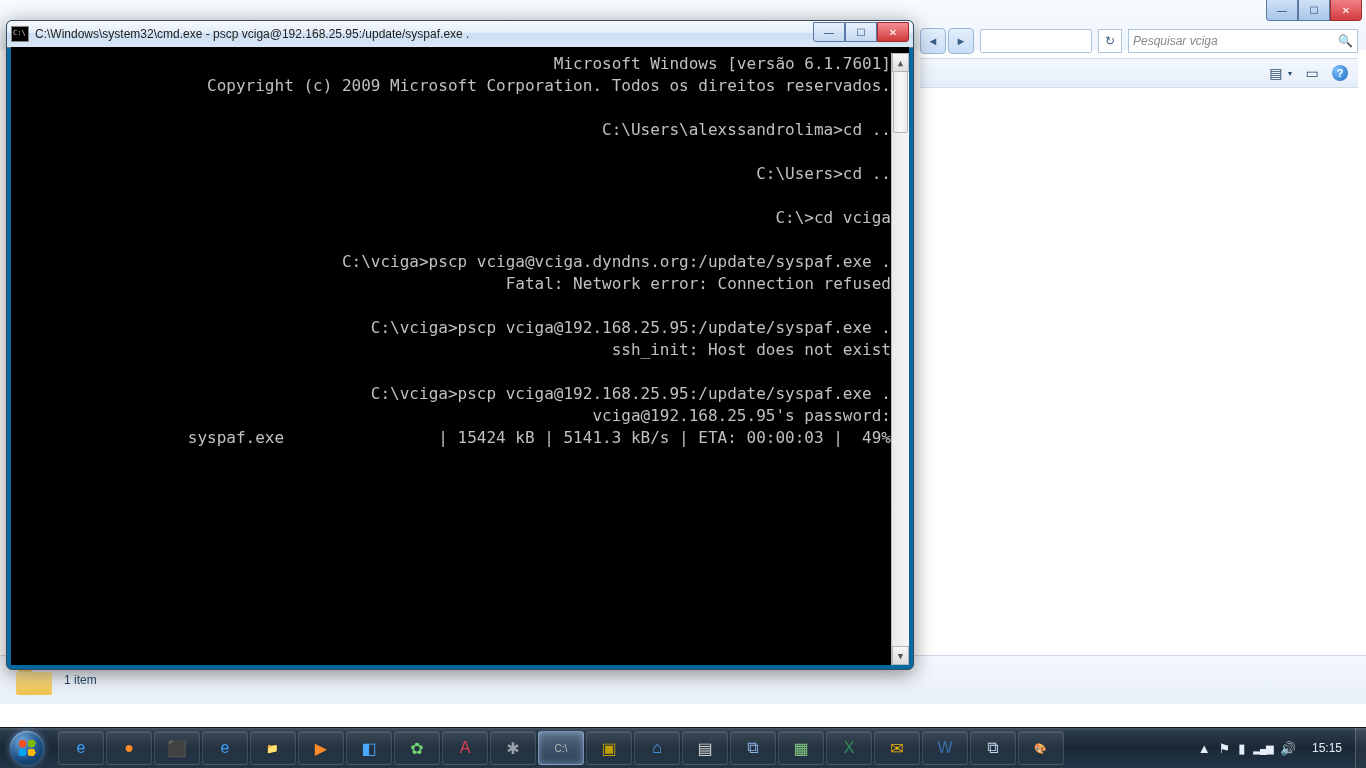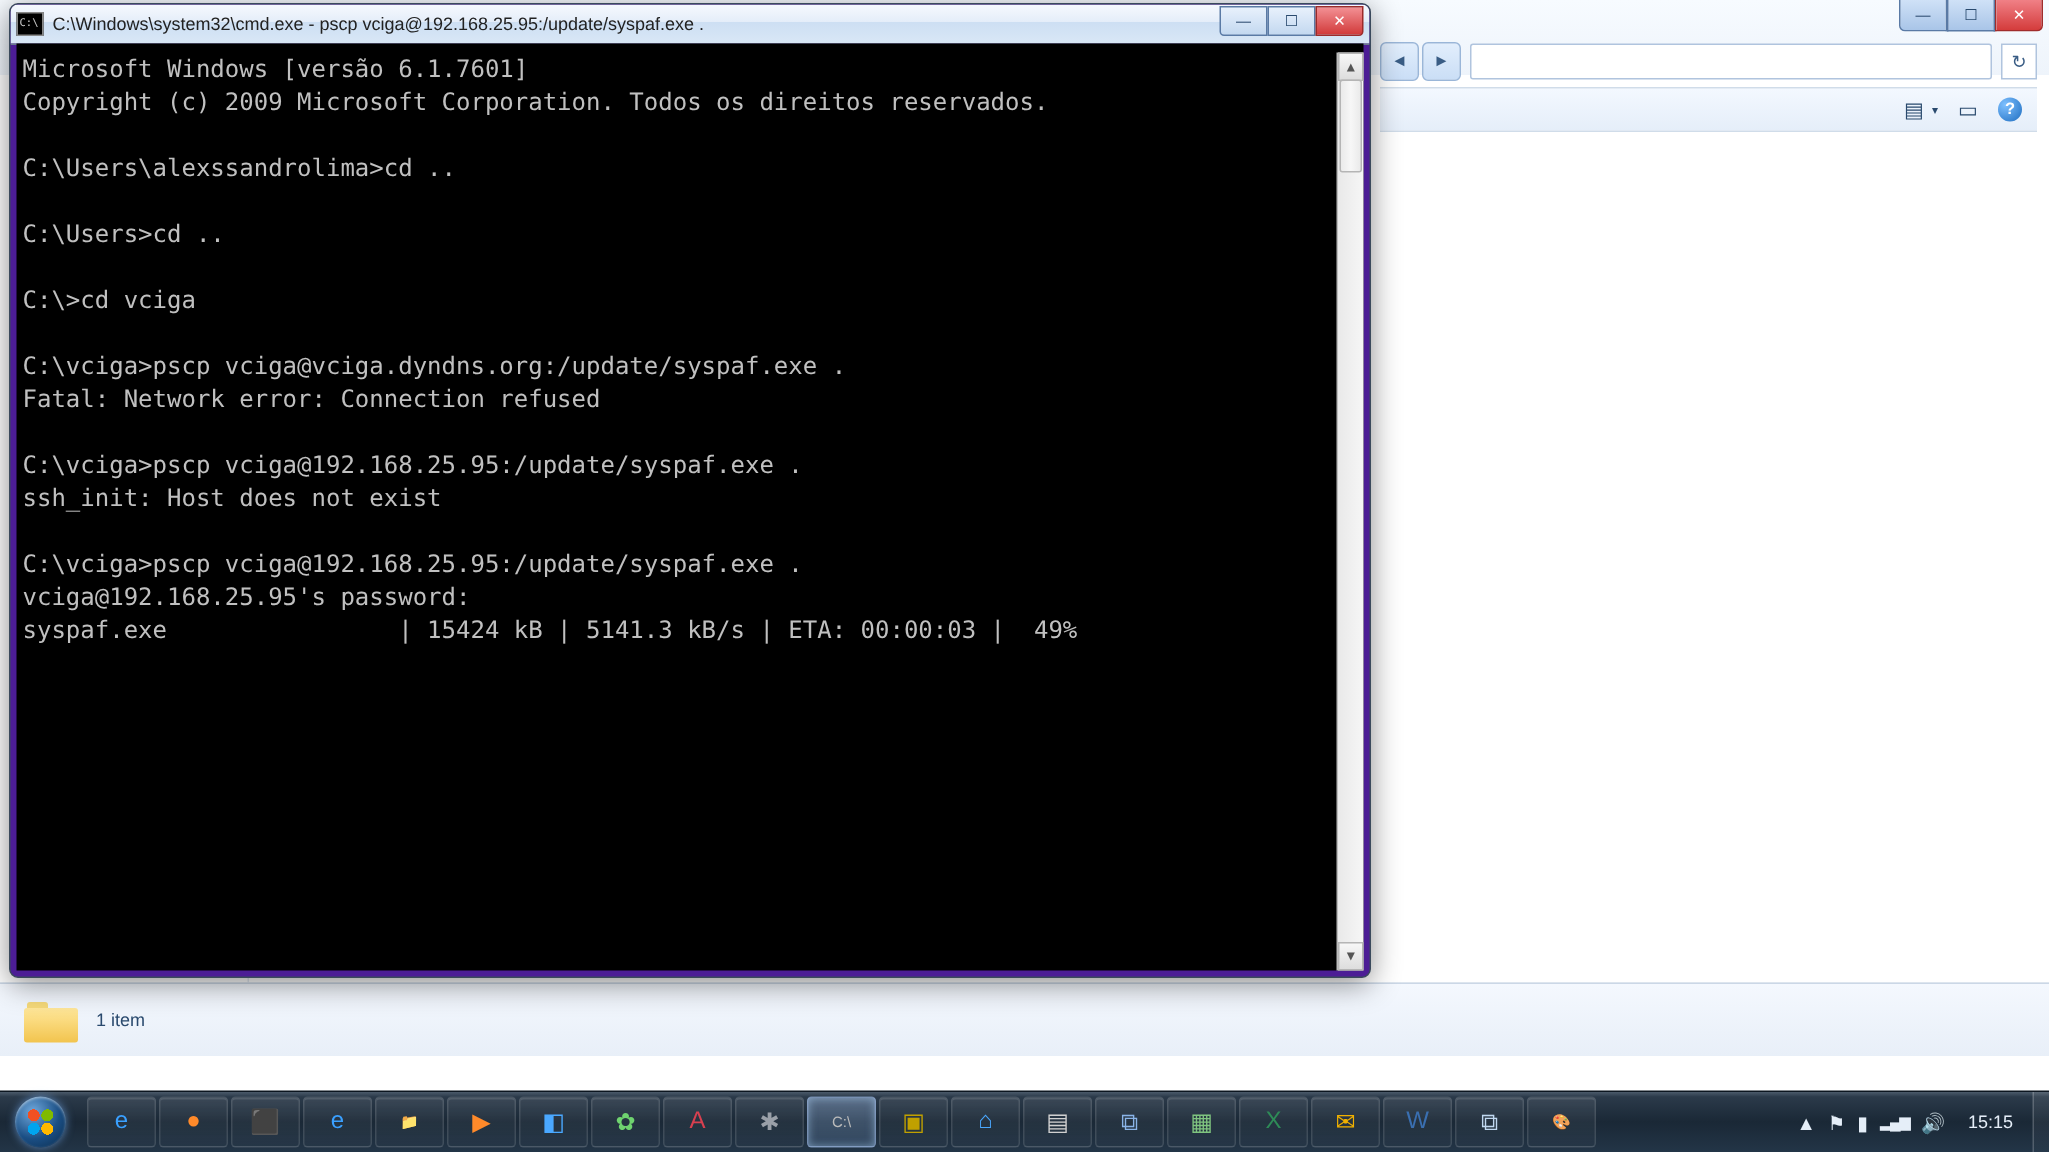--- a/index.html
+++ b/index.html
@@ -60,40 +60,40 @@
   background:linear-gradient(to bottom,#f4f8fe,#e8eff8);
   border-top:1px solid #cbd7e6;display:flex;align-items:center;gap:12px;padding-left:16px;}
 .folder-big{width:36px;height:30px;position:relative;}
 .folder-big::before{content:"";position:absolute;top:3px;left:2px;width:14px;height:6px;
   background:#f5d97a;border-radius:2px 2px 0 0;}
 .folder-big::after{content:"";position:absolute;top:7px;left:0;right:0;bottom:0;
   background:linear-gradient(to bottom,#ffe79a,#f2c44e);border-radius:2px;}
 .status-text{font-size:12px;color:#2a4a6e;}
 
 
-.cmd{position:absolute;top:2px;left:6px;width:906px;height:648px;
+.cmd{position:absolute;top:20px;left:6px;width:906px;height:648px;
   border:1px solid #3a4a5c;border-radius:6px;overflow:hidden;
   box-shadow:0 4px 20px rgba(0,0,0,.45);
-  background:#4c1d95;}
+  background:#0369a1;}
 .cmd-title{height:26px;
   background:linear-gradient(to bottom,#f6f9fe 0%,#e4edf9 45%,#cddff3 46%,#d9e7f6 100%);
   border-bottom:1px solid #6a7a8c;display:flex;align-items:center;padding:0 4px;gap:6px;}
 .cmd-ico{width:16px;height:14px;background:#000;border:1px solid #888;position:relative;}
 .cmd-ico::after{content:"C:\\";position:absolute;top:0;left:1px;color:#ccc;font:7px/12px Consolas,monospace;}
 .cmd-title-text{font-size:12px;color:#222;white-space:nowrap;overflow:hidden;text-overflow:ellipsis;flex:1;}
 .cmd-btns{display:flex;margin-left:auto;}
 .cbtn{width:30px;height:18px;border:1px solid #5a7aa5;
   display:flex;align-items:center;justify-content:center;font-size:10px;margin-top:-4px;
   background:linear-gradient(to bottom,#e8f1fc,#c3d8f0);color:#2a4a6e;}
 .cbtn.min{border-radius:0 0 0 3px;}
 .cbtn.close{background:linear-gradient(to bottom,#f39094,#d13a3a);border-color:#9c2a2a;color:#fff;border-radius:0 0 3px 0;}
 .cmd-body{position:absolute;top:26px;left:4px;right:4px;bottom:4px;
   background:#000;color:#c0c0c0;
   font:16px/22px Consolas,"Lucida Console",monospace;
-  padding:6px 0 0 4px;display:flex;}
+  padding:6px 0 0 4px;display:flex;text-align:right;}
 .cmd-text{flex:1;white-space:pre;overflow:hidden;}
 .cmd-sb{width:17px;background:linear-gradient(to right,#e9e9e9,#f6f6f6);
   border-left:1px solid #bcbcbc;position:relative;}
 .sb-btn{position:absolute;left:0;right:0;height:17px;
   background:linear-gradient(to bottom,#f7f7f7,#ddd);border:1px solid #b5b5b5;
   display:flex;align-items:center;justify-content:center;font-size:9px;color:#555;}
 .sb-btn.up{top:0;}
 .sb-btn.dn{bottom:0;}
 .sb-thumb{position:absolute;left:1px;right:1px;top:18px;height:60px;
   background:linear-gradient(to right,#eaeaea,#f7f7f7,#eaeaea);
@@ -148,20 +148,24 @@
     </div>
   </div>
 
   <div class="addr-row">
     <div class="nav-arrows">
       <div class="navbtn">◄</div>
       <div class="navbtn">►</div>
     </div>
     <div class="breadcrumb"></div>
     <div class="refresh">↻</div>
+    <div class="searchbox">
+      <span>Pesquisar vciga</span>
+      <span class="sicon">🔍</span>
+    </div>
   </div>
 
   <div class="tool-row">
     <div class="tbtn">
       <span class="g">▤</span>
       <span class="drop">▾</span>
     </div>
     <div class="tbtn">
       <span class="g">▭</span>
     </div>

